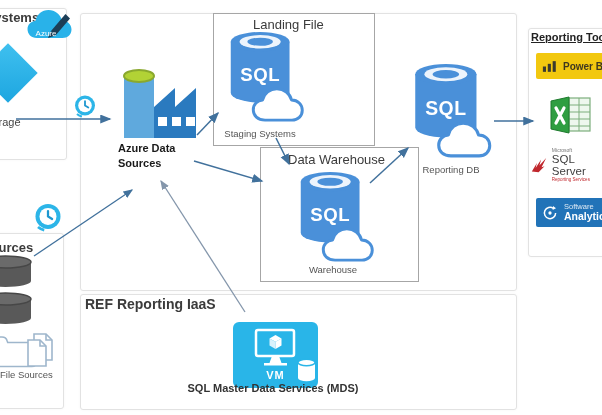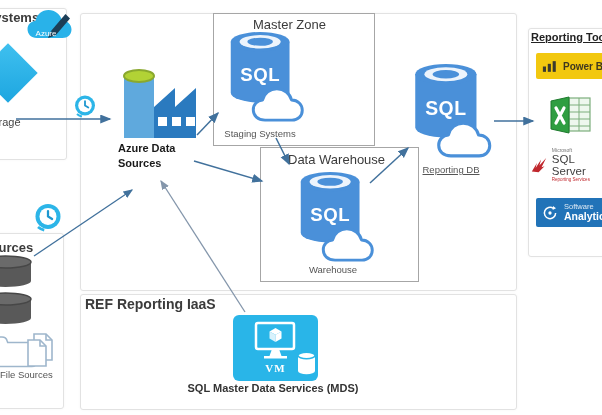--- a/index.html
+++ b/index.html
@@ -42,21 +42,21 @@
   <div class="box z1" style="left:-32px;top:8px;width:97px;height:150px;"></div>
   <div class="box z1" style="left:-32px;top:233px;width:94px;height:174px;"></div>
   <div class="box z1" style="left:80px;top:13px;width:435px;height:276px;"></div>
   <div class="box z1" style="left:80px;top:294px;width:435px;height:114px;"></div>
   <div class="box z1" style="left:528px;top:28px;width:84px;height:227px;"></div>
   <div class="box inner z2" style="left:213px;top:13px;width:160px;height:131px;"></div>
   <div class="box inner z2" style="left:260px;top:147px;width:157px;height:133px;"></div>
 
   <span class="abs box-title bold z3" style="left:-62px;top:10px;">Source Systems</span>
   <span class="abs box-title bold z3" style="left:-18px;top:240px;">Sources</span>
-  <span class="abs box-title z3" style="left:253px;top:17px;">Master Zone</span>
+  <span class="abs box-title z3" style="left:253px;top:17px;">Landing File</span>
   <span class="abs box-title z3" style="left:288px;top:152px;">Data Warehouse</span>
   <span class="abs box-title bold z3" style="left:85px;top:296px;font-size:14px;">REF Reporting IaaS</span>
   <span class="abs rt-title z3" style="left:531px;top:31px;">Reporting Tools</span>
 
   <div class="abs z3" style="left:26px;top:5px;width:48px;height:42px;">
     <svg width="48" height="42" viewBox="0 0 48 42">
       <path d="M11,33 C5,33 1.5,29 1.5,24 C1.5,19.5 5,16.5 9.5,16 C10.5,9.5 16,5 22.5,5 C29,5 34.5,9.5 36,15.5 C41.5,15.5 45.5,19.5 45.5,24.5 C45.5,29.5 41.5,33 36.5,33 Z" fill="#29b2e9"></path>
       <polygon points="25,26 39.5,9 44,13.5 29.5,30.5" fill="#1c3e57"></polygon>
       <polygon points="25,26 22,33 29.5,30.5" fill="#1c3e57"></polygon>
       <text x="20" y="31" text-anchor="middle" font-size="8" fill="#ffffff">Azure</text>
@@ -131,21 +131,21 @@
       <path d="M4,12 L4,64 A30,10 0 0 0 64,64 L64,12 Z" fill="#4a90d9"></path>
       <ellipse cx="34" cy="12" rx="30" ry="10" fill="#4a90d9"></ellipse>
       <ellipse cx="34" cy="12" rx="21" ry="6.8" fill="#ffffff" opacity="0.9"></ellipse>
       <ellipse cx="34" cy="12" rx="13" ry="4.2" fill="#4a90d9"></ellipse>
       <text class="sql-text" x="34" y="52" text-anchor="middle" font-size="19" font-weight="bold" fill="#ffffff">SQL</text>
       <g transform="translate(26,58)">
         <path d="M13,34 C5.5,34 1,29.5 1,23.5 C1,18 5,14 10.5,13.5 C12,6.5 18,2 25,2 C32.5,2 38.5,7 40,13.5 C46.5,13.5 51,18 51,24 C51,30 46.5,34 40.5,34 Z" fill="#ffffff" stroke="#4a90d9" stroke-width="3" stroke-linejoin="round"></path>
       </g>
     </svg>
   </div>
-  <span class="abs caption z3" style="left:401px;top:164px;width:100px;text-decoration:underline;">Reporting DB</span>
+  <span class="abs caption z3" style="left:401px;top:164px;width:100px;">Reporting DB</span>
 
   <div class="abs z3" style="left:-22px;top:255px;width:55px;height:34px;">
     <svg width="55" height="34" viewBox="0 0 55 34">
       <path d="M2,7 L2,26 A25.5,6 0 0 0 53,26 L53,7 Z" fill="#595959"></path>
       <ellipse cx="27.5" cy="7" rx="25.5" ry="6" fill="#6a6a6a" stroke="#474747" stroke-width="1.5"></ellipse>
     </svg>
   </div>
   <div class="abs z3" style="left:-22px;top:292px;width:55px;height:34px;">
     <svg width="55" height="34" viewBox="0 0 55 34">
       <path d="M2,7 L2,26 A25.5,6 0 0 0 53,26 L53,7 Z" fill="#595959"></path>
@@ -159,21 +159,21 @@
       <g>
         <path d="M54,4 h12 l6,6 v20 h-18 z" fill="#ffffff" stroke="#9eb6cc" stroke-width="1.6"></path>
         <path d="M66,4 v6 h6" fill="none" stroke="#9eb6cc" stroke-width="1.6"></path>
         <path d="M48,10 h12 l6,6 v20 h-18 z" fill="#ffffff" stroke="#9eb6cc" stroke-width="1.6"></path>
         <path d="M60,10 v6 h6" fill="none" stroke="#9eb6cc" stroke-width="1.6"></path>
       </g>
     </svg>
   </div>
   <span class="abs caption z3" style="left:0px;top:369px;text-align:left;">File Sources</span>
 
-  <div class="abs z3" style="left:233px;top:315px;width:85px;height:66px;font-family:Liberation Serif, serif;">
+  <div class="abs z3" style="left:233px;top:322px;width:85px;height:66px;">
     <svg width="85" height="66" viewBox="0 0 85 66">
       <rect x="0" y="0" width="85" height="66" rx="6" fill="#29b5e8"></rect>
       <rect x="23" y="8" width="38" height="26" rx="2" fill="none" stroke="#ffffff" stroke-width="2.5"></rect>
       <g>
         <polygon points="42.5,13 48.5,16.4 42.5,19.8 36.5,16.4" fill="#ffffff"></polygon>
         <polygon points="36.5,16.4 42.5,19.8 42.5,27 36.5,23.6" fill="#d8f2fc"></polygon>
         <polygon points="48.5,16.4 42.5,19.8 42.5,27 48.5,23.6" fill="#ffffff"></polygon>
       </g>
       <polygon points="39,34 46,34 48.5,41 36.5,41" fill="#ffffff"></polygon>
       <rect x="31" y="41" width="23" height="2.5" fill="#ffffff"></rect>

